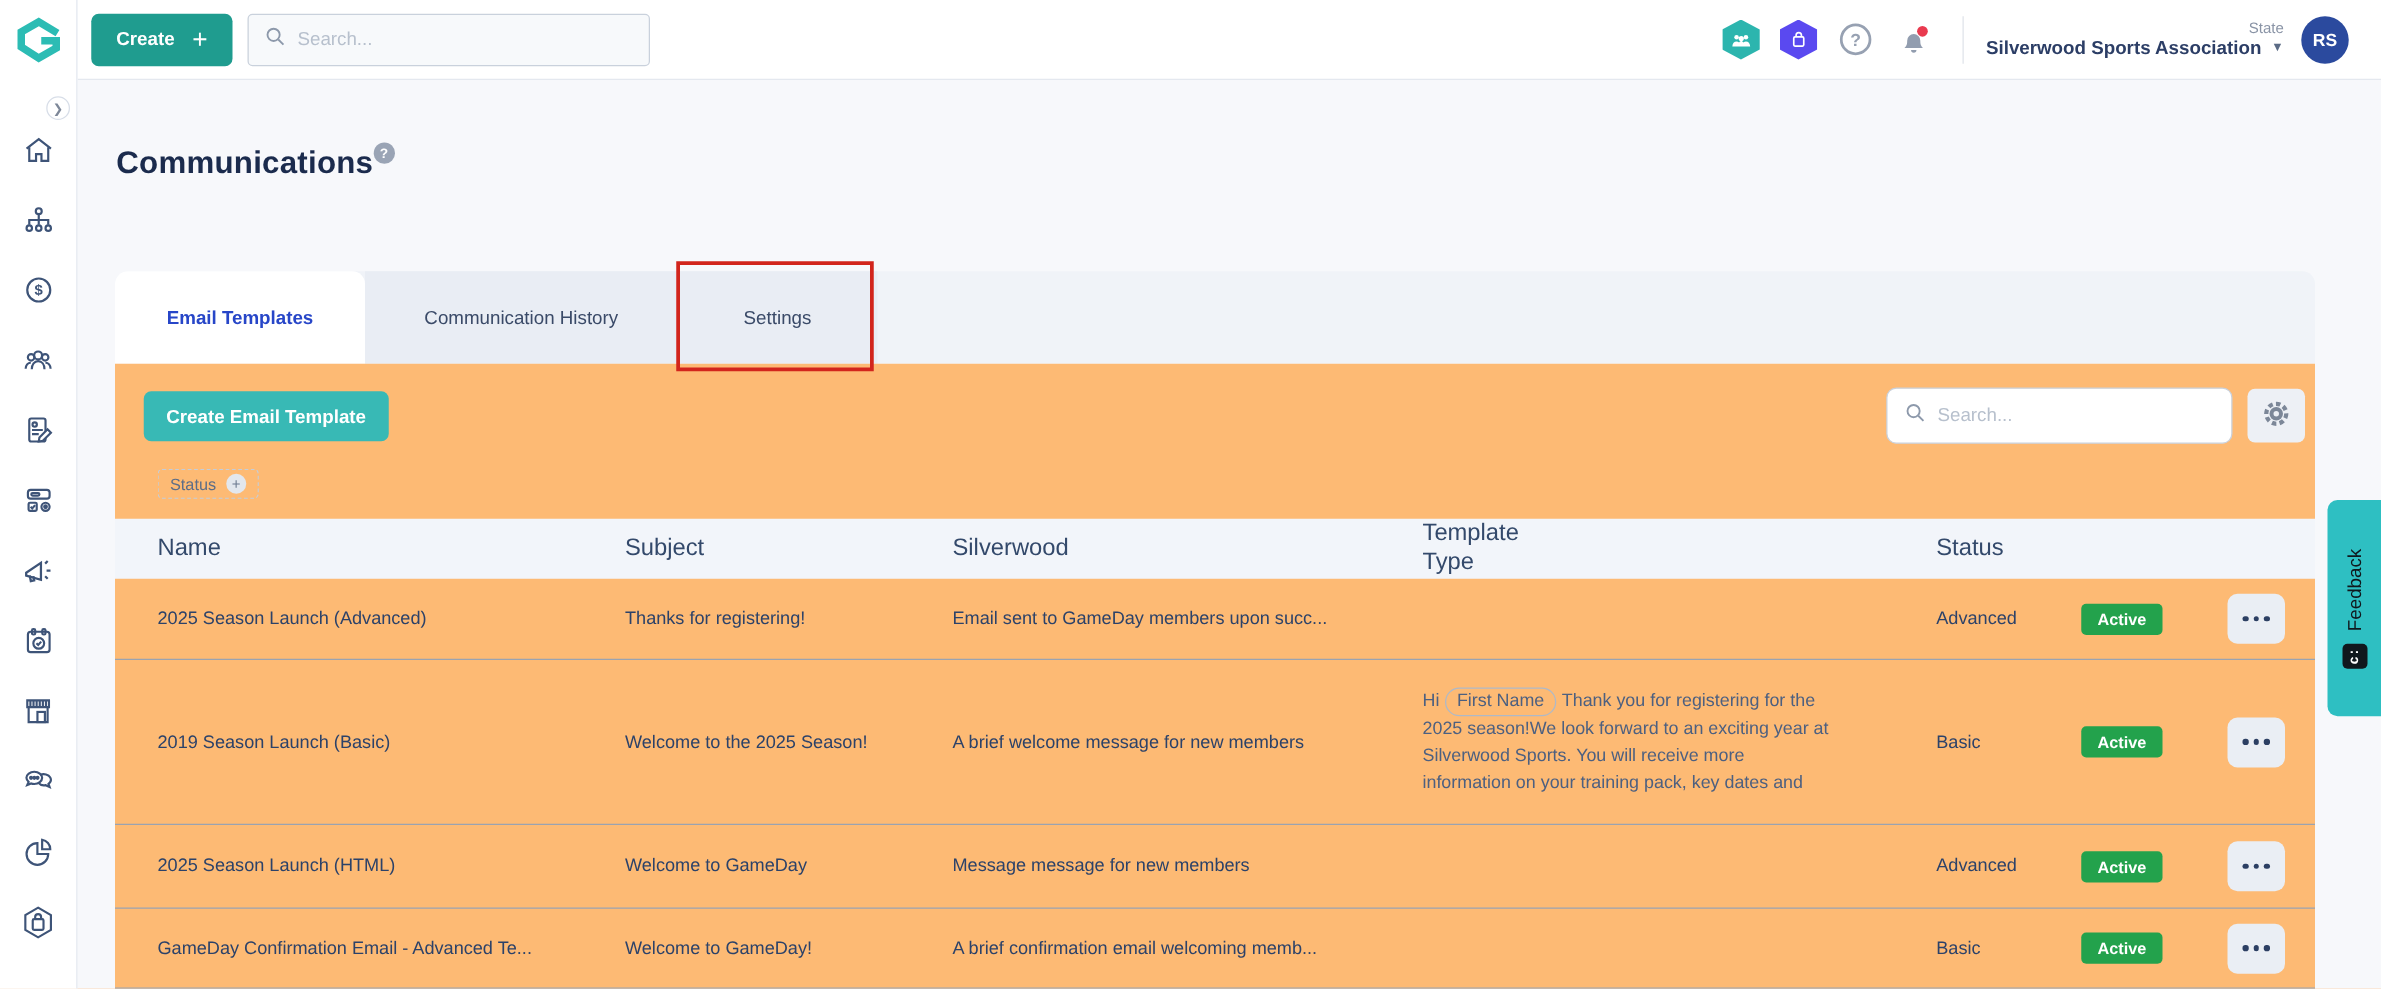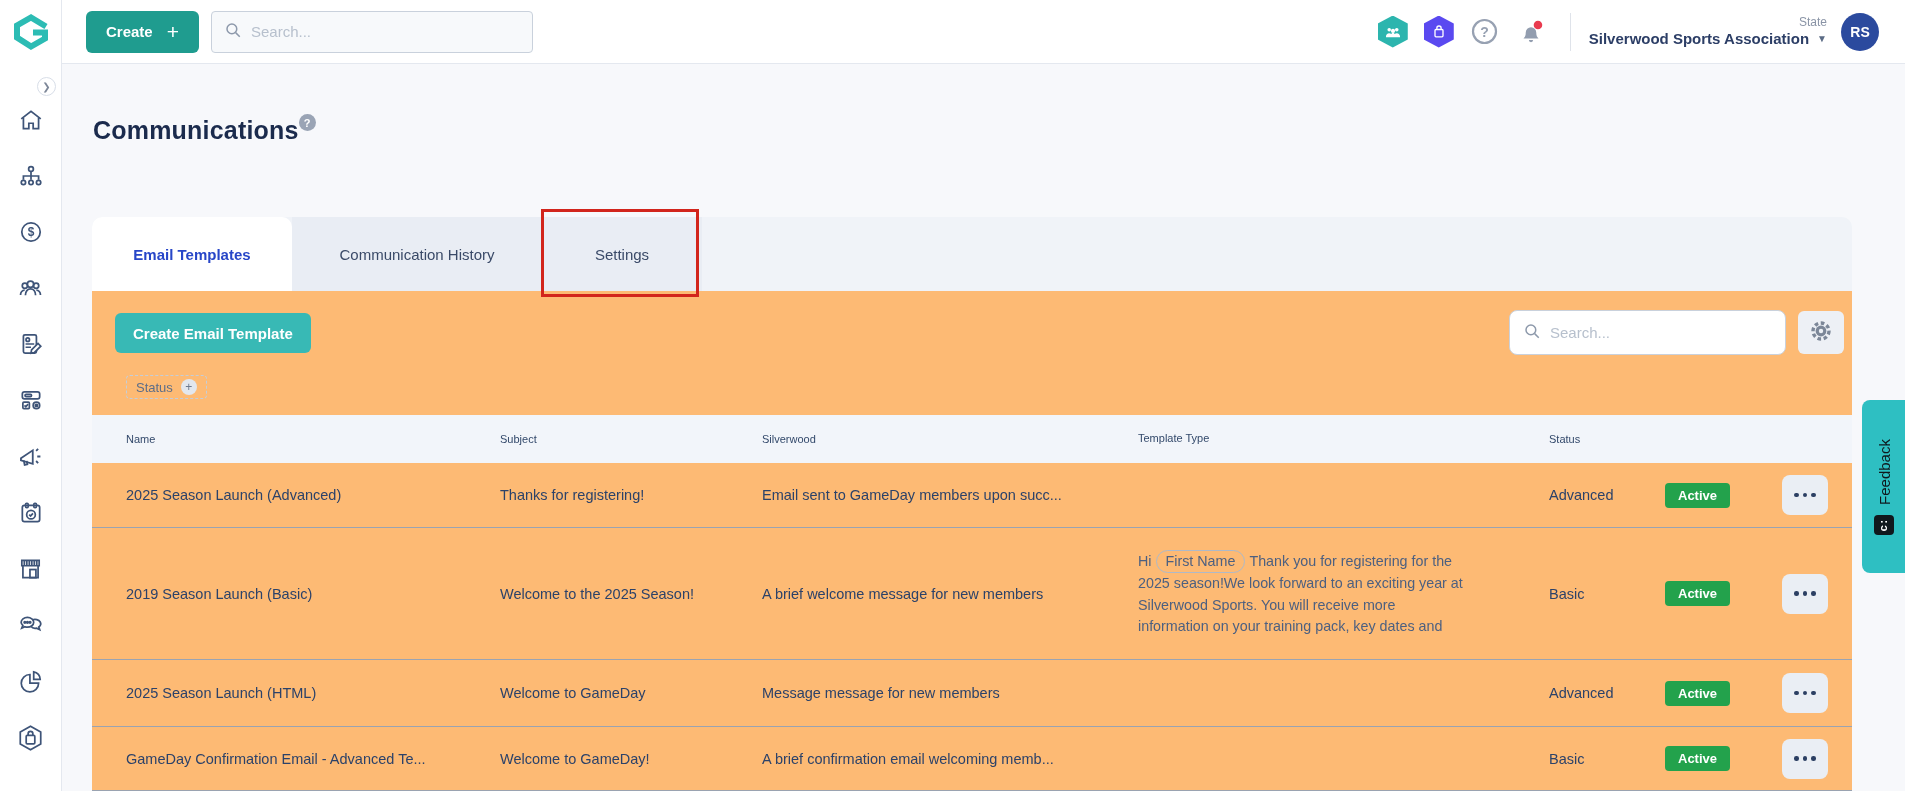--- a/index.html
+++ b/index.html
@@ -25,21 +25,21 @@
     background:#fff; border:1px solid #d8dee8; color:#7d8798; font-size:10px;
     display:flex; align-items:center; justify-content:center; z-index:7; cursor:pointer;
   }
 
   
   .topbar {
     position:absolute; left:62px; top:0; right:0; height:64px; background:#fff;
     border-bottom:1px solid #e4e8ef; display:flex; align-items:center; z-index:5;
   }
   .create-btn {
-    margin-left:24px; height:42px; padding:0 20px; background:#1f9c8f; border:none; border-radius:6px;
+    margin-left:11px; height:42px; padding:0 20px; background:#1f9c8f; border:none; border-radius:6px;
     color:#fff; font-weight:bold; font-size:15px; display:flex; align-items:center; gap:14px; cursor:pointer;
     font-family:"Liberation Sans", sans-serif;
   }
   .create-btn .plus { font-size:21px; font-weight:normal; line-height:1; }
   .search-box {
     margin-left:12px; width:322px; height:42px; background:#f7f9fb; border:1px solid #c9d1dc; border-radius:4px;
     display:flex; align-items:center; padding:0 12px; gap:9px;
   }
   .search-box input {
     border:none; outline:none; background:transparent; font-size:15px; color:#3c4f70; width:100%;
@@ -115,21 +115,21 @@
     width:16px; height:16px; border-radius:50%; background:#e2e7ee; color:#6c7a90; font-size:12px;
     display:flex; align-items:center; justify-content:center;
   }
 
   .grid-row {
     display:grid; grid-template-columns:374px 262px 376px 411px 116px 110px 1fr;
     align-items:center; padding-left:34px;
   }
   .thead {
     position:absolute; left:0; top:124px; width:100%; height:48px; background:#f2f5fa;
-    font-size:11px; color:#33496b; font-weight:500;
+    font-size:19px; color:#33496b; font-weight:500;
   }
   .thead .th-wrap { max-width:80px; line-height:1.2; }
   .tbody { position:absolute; left:0; top:172px; width:100%; }
   .trow { border-bottom:1px solid #9aa3b1; font-size:14.5px; color:#2c4269; font-weight:500; }
   .trow.r1 { height:65px; }
   .trow.r2 { height:132px; }
   .trow.r3 { height:67px; }
   .trow.r4 { height:64px; border-bottom:1px solid #9aa3b1; }
   .msg-cell { font-size:14.3px; color:#4d6080; line-height:1.5; padding-right:82px; font-weight:normal; }
   .merge-chip {

